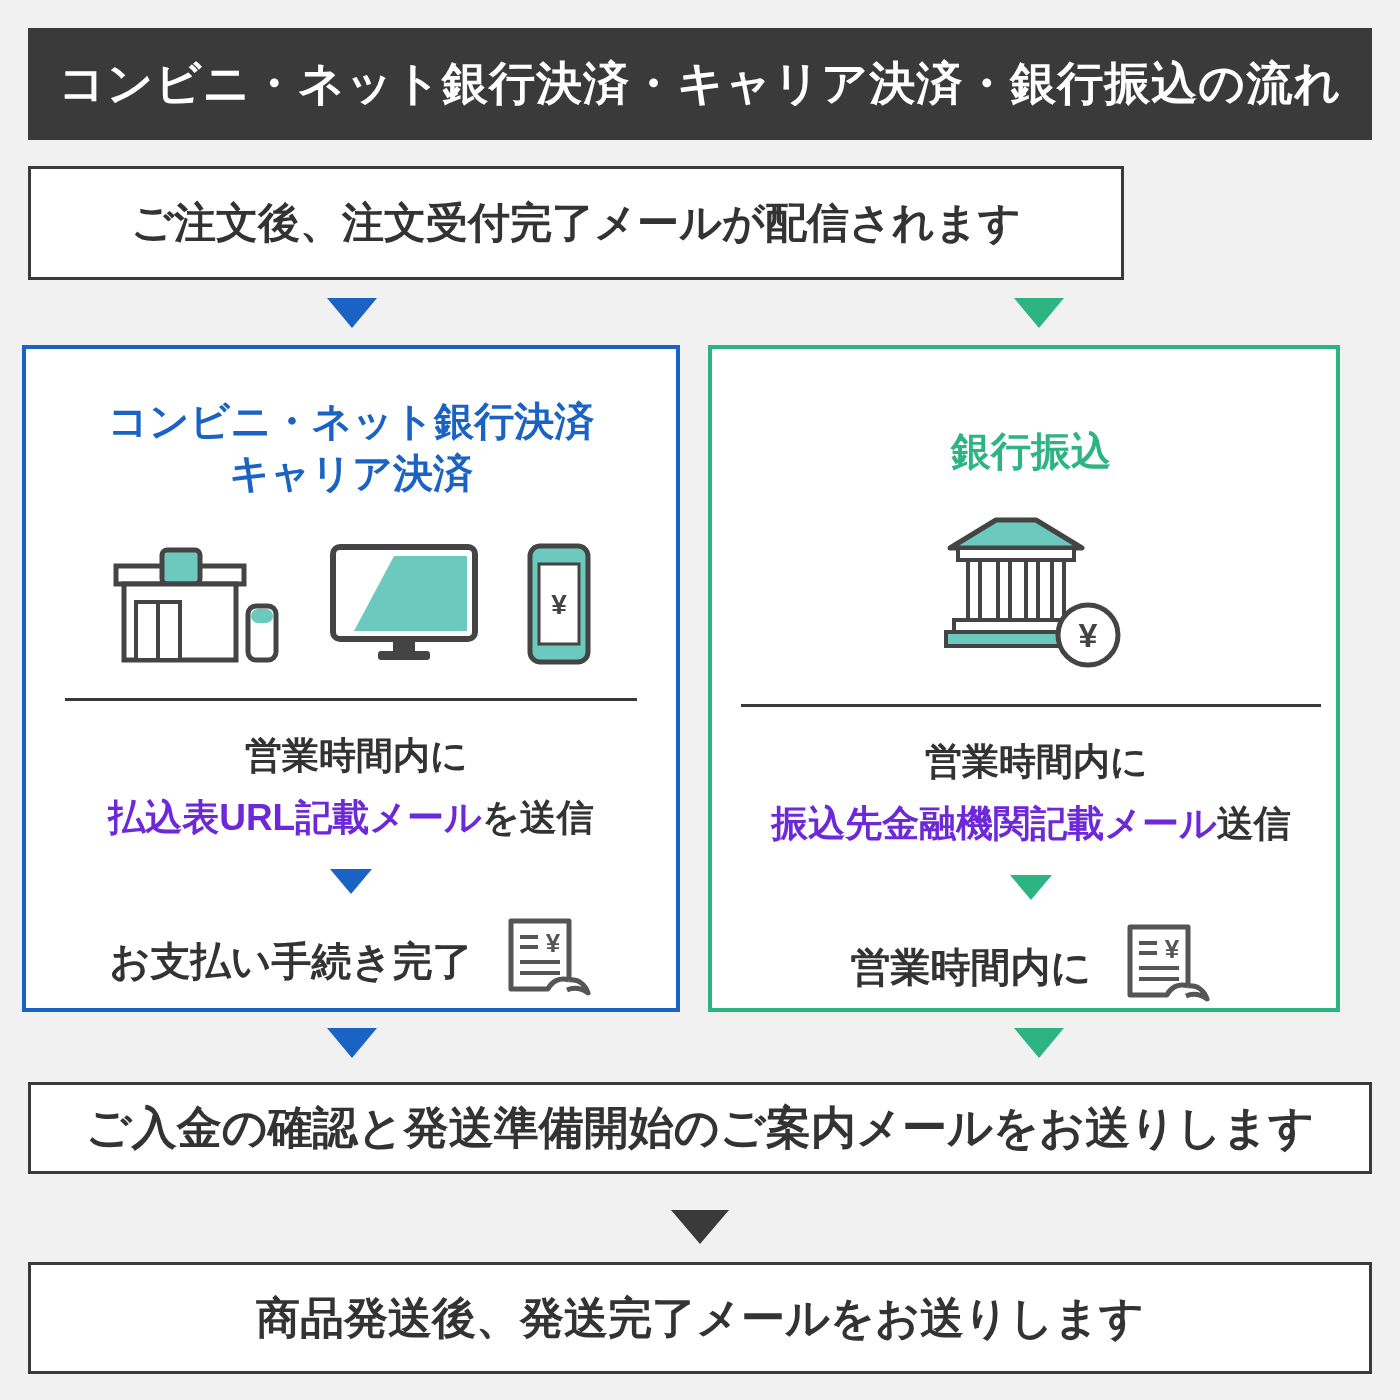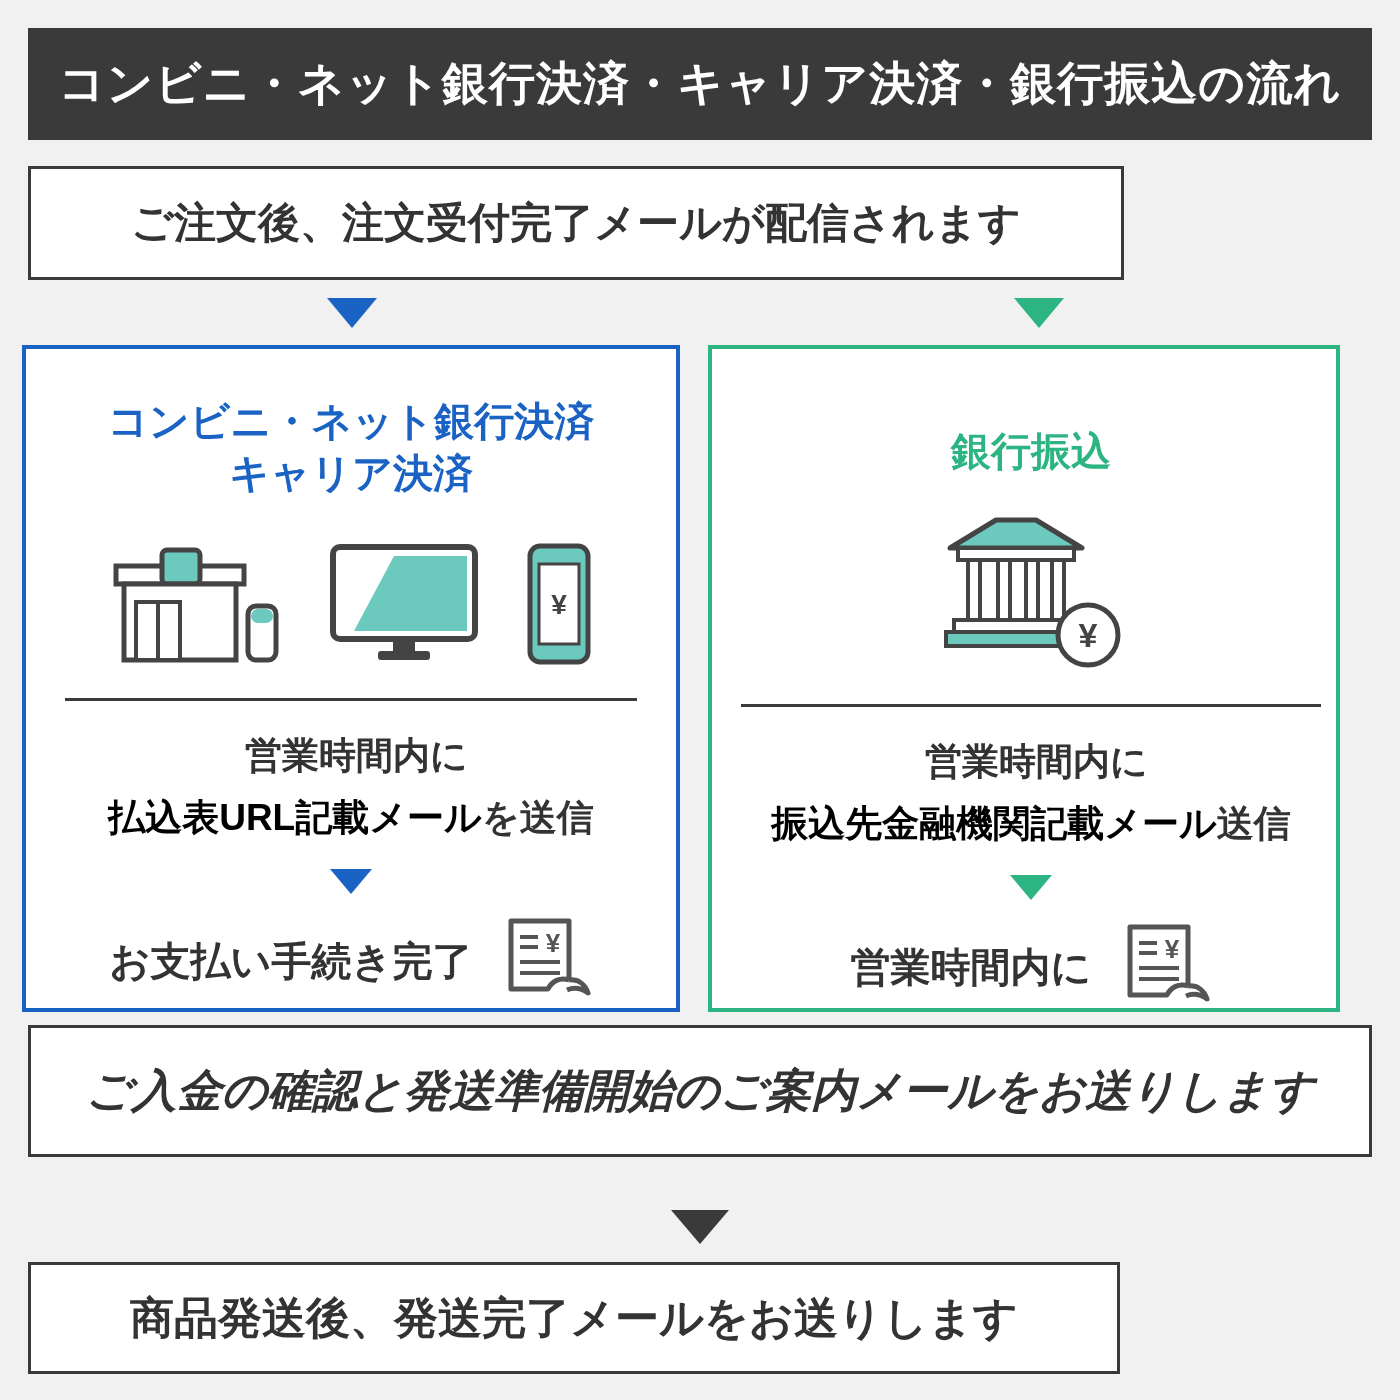--- a/index.html
+++ b/index.html
@@ -13,22 +13,22 @@
   .bar {
     position:absolute; display:flex; align-items:center; justify-content:center;
     text-align:center; font-weight:bold;
   }
   .header-bar {
     left:28px; top:28px; width:1344px; height:112px;
     background:#3a3a3a; color:#ffffff; font-size:46px; letter-spacing:1px;
   }
   .wbox { background:#ffffff; border:3px solid #3a3a3a; color:#333333; }
   .step-order   { left:28px; top:166px;  width:1096px; height:114px; font-size:42px; }
-  .step-confirm { left:28px; top:1025px; width:1344px; height:132px; font-size:45px;font-style:italic; }
-  .step-ship    { left:28px; top:1262px; width:1092px; height:112px; font-size:44px; }
+  .step-confirm { left:28px; top:1082px; width:1344px; height:92px; font-size:45px; }
+  .step-ship    { left:28px; top:1262px; width:1344px; height:112px; font-size:44px; }
 
   .tri { position:absolute; width:0; height:0; }
   .tri-blue  { border-left:25px solid transparent; border-right:25px solid transparent; border-top:30px solid #1a62c3; }
   .tri-green { border-left:25px solid transparent; border-right:25px solid transparent; border-top:30px solid #2db483; }
   .tri-dark  { border-left:29px solid transparent; border-right:29px solid transparent; border-top:34px solid #3a3a3a; }
 
   .panel {
     position:absolute; top:345px; height:667px; background:#ffffff;
     display:flex; flex-direction:column; align-items:center;
   }
@@ -42,21 +42,21 @@
 
   .icons-row { display:flex; align-items:flex-end; gap:46px; margin-top:40px; height:130px; }
   .bank-wrap { margin-top:38px; height:157px; }
 
   .divider { border-top:3px solid #3a3a3a; margin-top:32px; }
   .panel-left  .divider { width:572px; }
   .panel-right .divider { width:580px; }
 
   .hours    { font-weight:bold; font-size:37px; color:#333333; margin-top:30px;margin-left:11px; }
   .mailline { font-weight:bold; font-size:37px; color:#333333; margin-top:12px; text-align:center; }
-  .mail-hl  { color:#000000; }
+  .mail-hl  { color:#6d28d9; }
 
   .small-tri { width:0; height:0; margin-top:26px; }
   .small-tri.blue  { border-left:21px solid transparent; border-right:21px solid transparent; border-top:25px solid #1a62c3; }
   .small-tri.green { border-left:21px solid transparent; border-right:21px solid transparent; border-top:25px solid #2db483; }
 
   .done-row  { display:flex; align-items:center; gap:26px; margin-top:20px;text-align:center; }
   .done-text { font-weight:bold; font-size:40px; color:#333333; }
 
   svg text { font-family:"Liberation Sans","DejaVu Sans",sans-serif; }
 </style>

